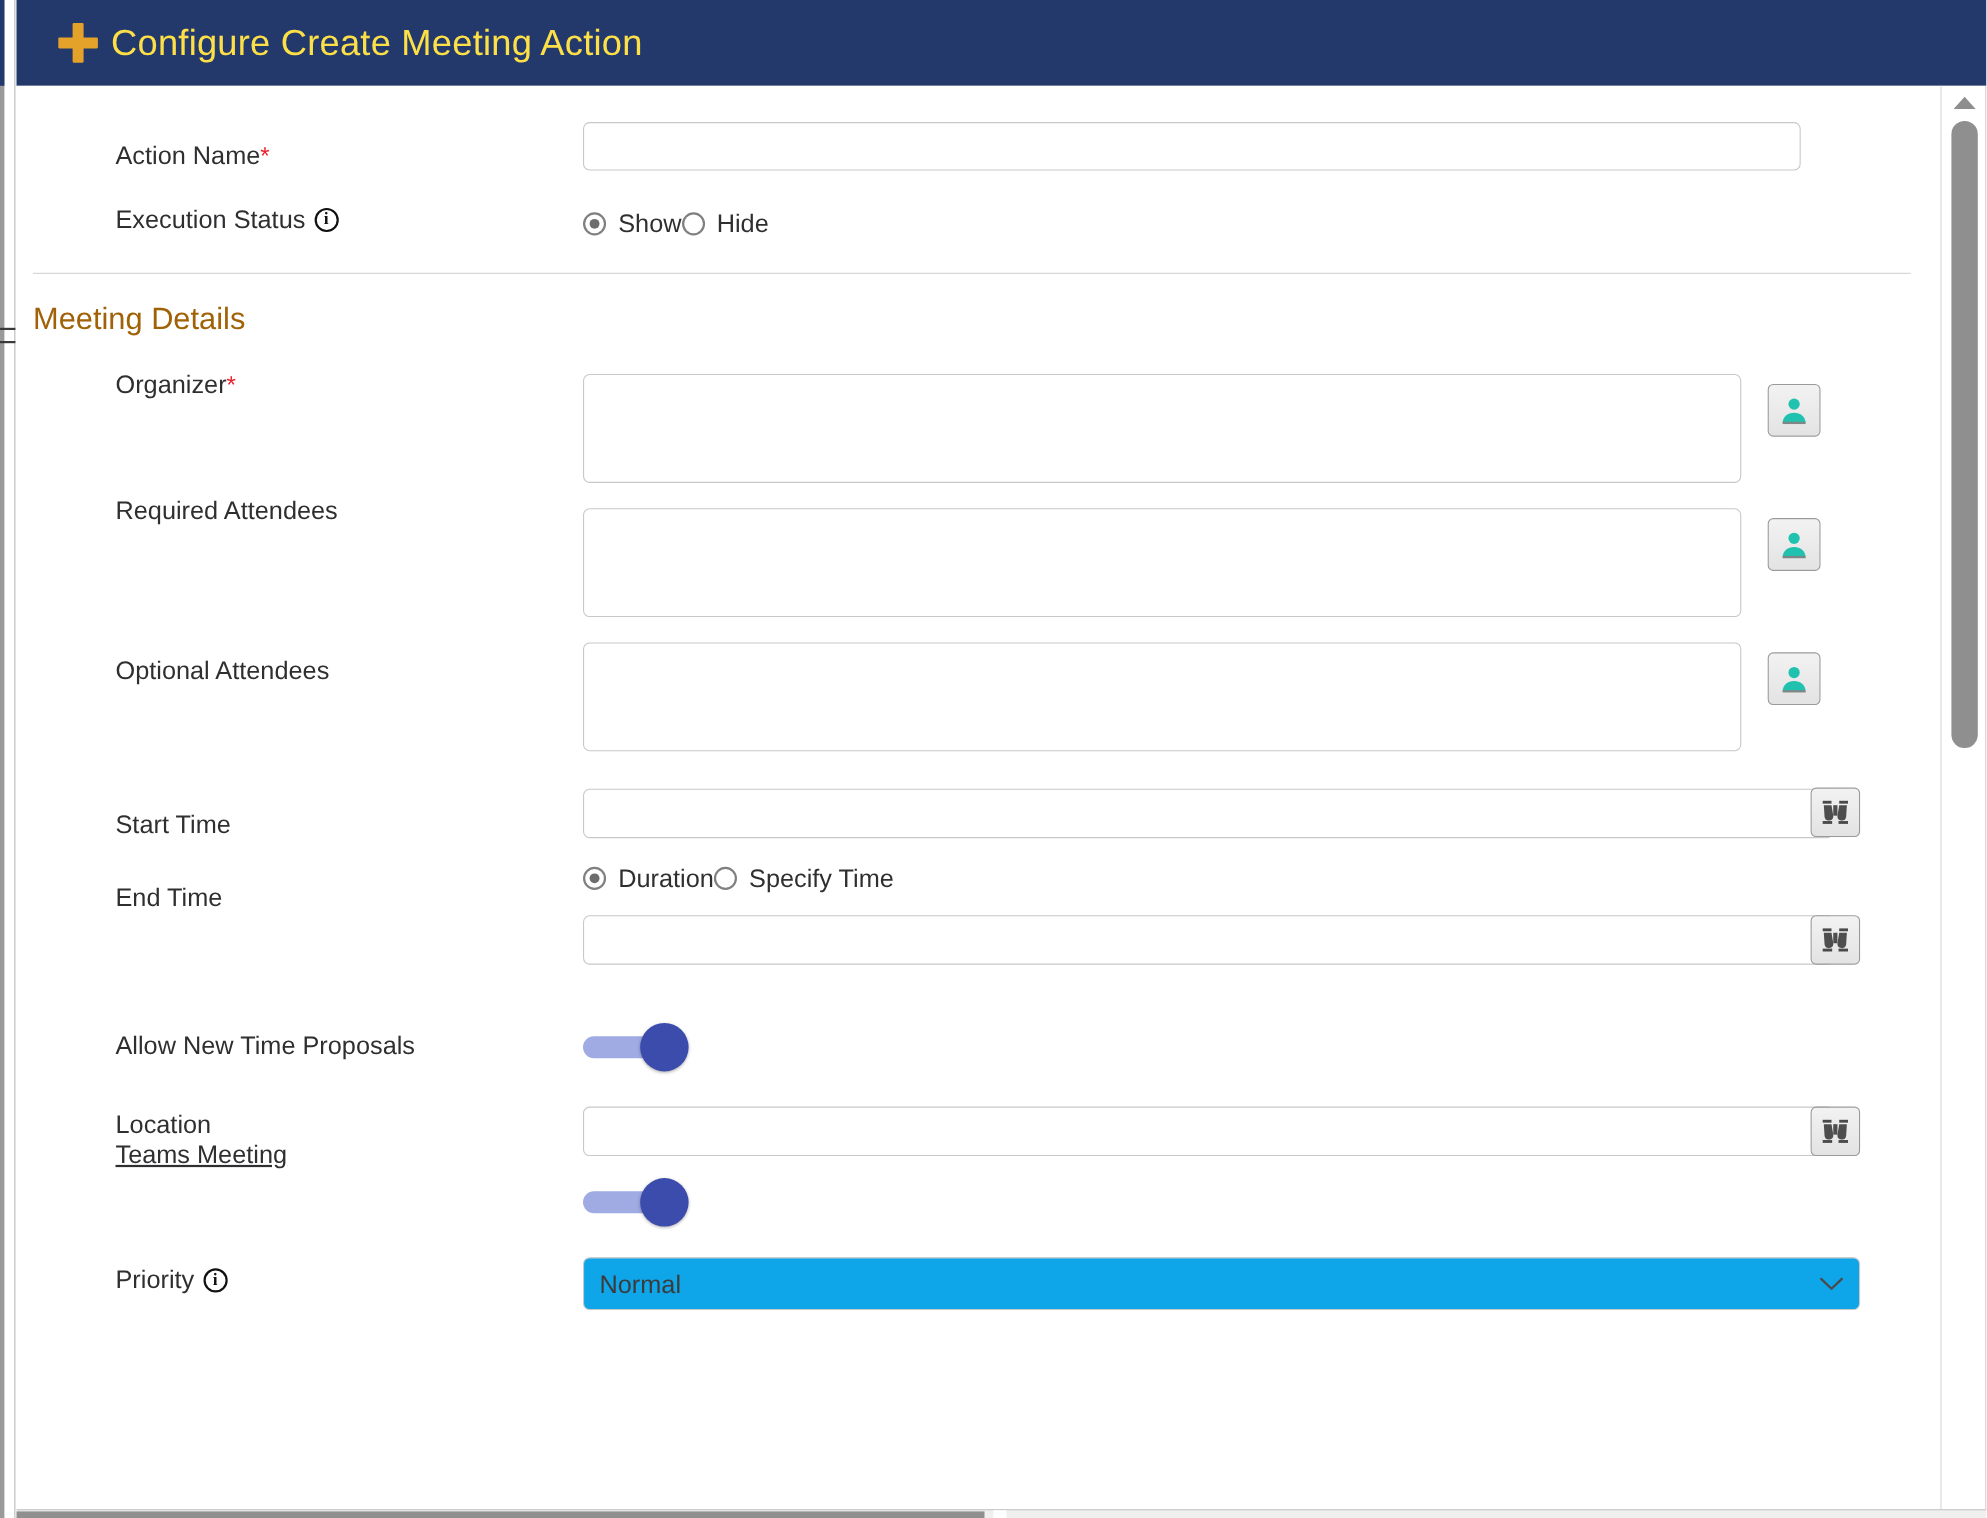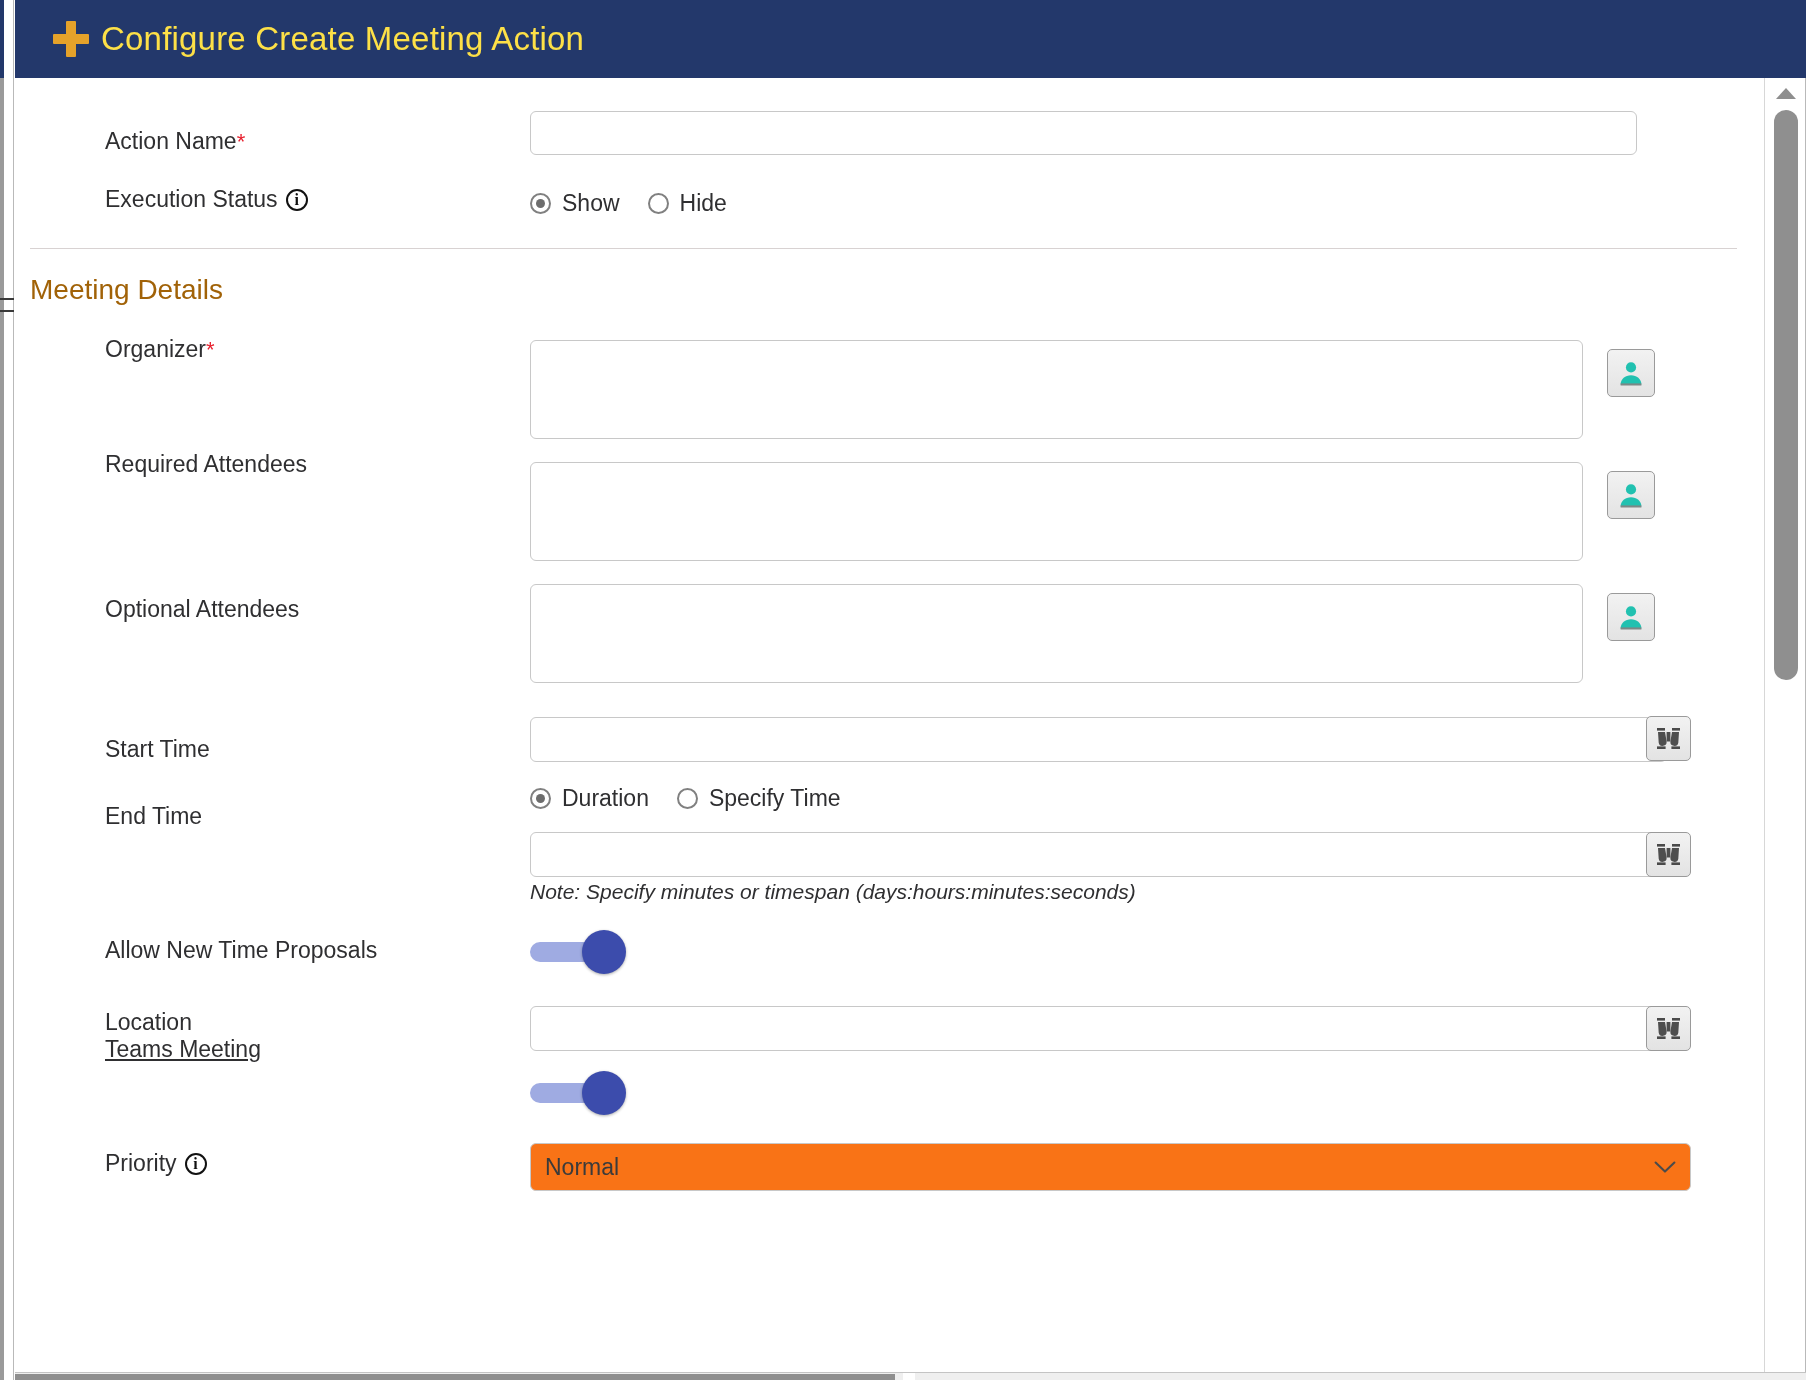--- a/index.html
+++ b/index.html
@@ -176,21 +176,20 @@
     cursor: pointer;
     padding: 0;
   }
   .icon-btn svg { display: block; }
 
   
   .radio-group {
     position: absolute;
     display: flex;
     align-items: center;
-    gap: 28px;
   }
   .radio-opt {
     display: flex;
     align-items: center;
     gap: 11px;
     cursor: pointer;
     font-size: 23px;
     color: #2f2f31;
     white-space: nowrap;
   }
@@ -232,21 +231,21 @@
     left: 52px; top: 0;
     width: 44px; height: 44px;
     border-radius: 50%;
     background: #3c4cac;
     box-shadow: 0 1px 3px rgba(0,0,0,.32);
   }
 
   
   .sel {
     position: absolute;
-    background: #f97316;
+    background: #0ea5e9;
     border: 1px solid #c8c8c8;
     border-radius: 6px;
     box-sizing: border-box;
     font-family: "Liberation Sans", sans-serif;
     font-size: 23px;
     color: #3b3b3b;
     padding: 0 14px;
     display: flex;
     align-items: center;
     cursor: pointer;
@@ -444,21 +443,20 @@
       <svg width="27" height="24" viewBox="0 0 27 24">
         <rect x="2" y="1" width="8" height="2.6" fill="#4a4a4a"></rect>
         <rect x="17" y="1" width="8" height="2.6" fill="#4a4a4a"></rect>
         <path d="M3 5h7l1.6 9.5a4 4 0 01-7.9 1.2z" fill="#4e4e4e"></path>
         <path d="M24 5h-7l-1.6 9.5a4 4 0 007.9 1.2z" fill="#4e4e4e"></path>
         <rect x="11.6" y="5" width="3.8" height="9.5" fill="#4e4e4e"></rect>
         <rect x="2" y="19.4" width="8.6" height="2.6" fill="#4a4a4a"></rect>
         <rect x="16.4" y="19.4" width="8.6" height="2.6" fill="#4a4a4a"></rect>
       </svg>
     </button>
-    <div class="note" style="left:515px; top:802px;">Note: Specify minutes or timespan (days:hours:minutes:seconds)</div>
 
     <label class="field-label" style="top:861px;">Allow New Time Proposals</label>
     <div class="toggle" style="left:515px; top:852px;">
       <span class="track"></span>
       <span class="thumb"></span>
     </div>
 
     <label class="field-label" style="top:933px;">Location</label>
     <input class="txt" type="text" style="left: 515px; top: 928px; width: 1137px; height: 45px;">
     <button class="icon-btn" style="left:1631px; top:928px; width:45px; height:45px;">

